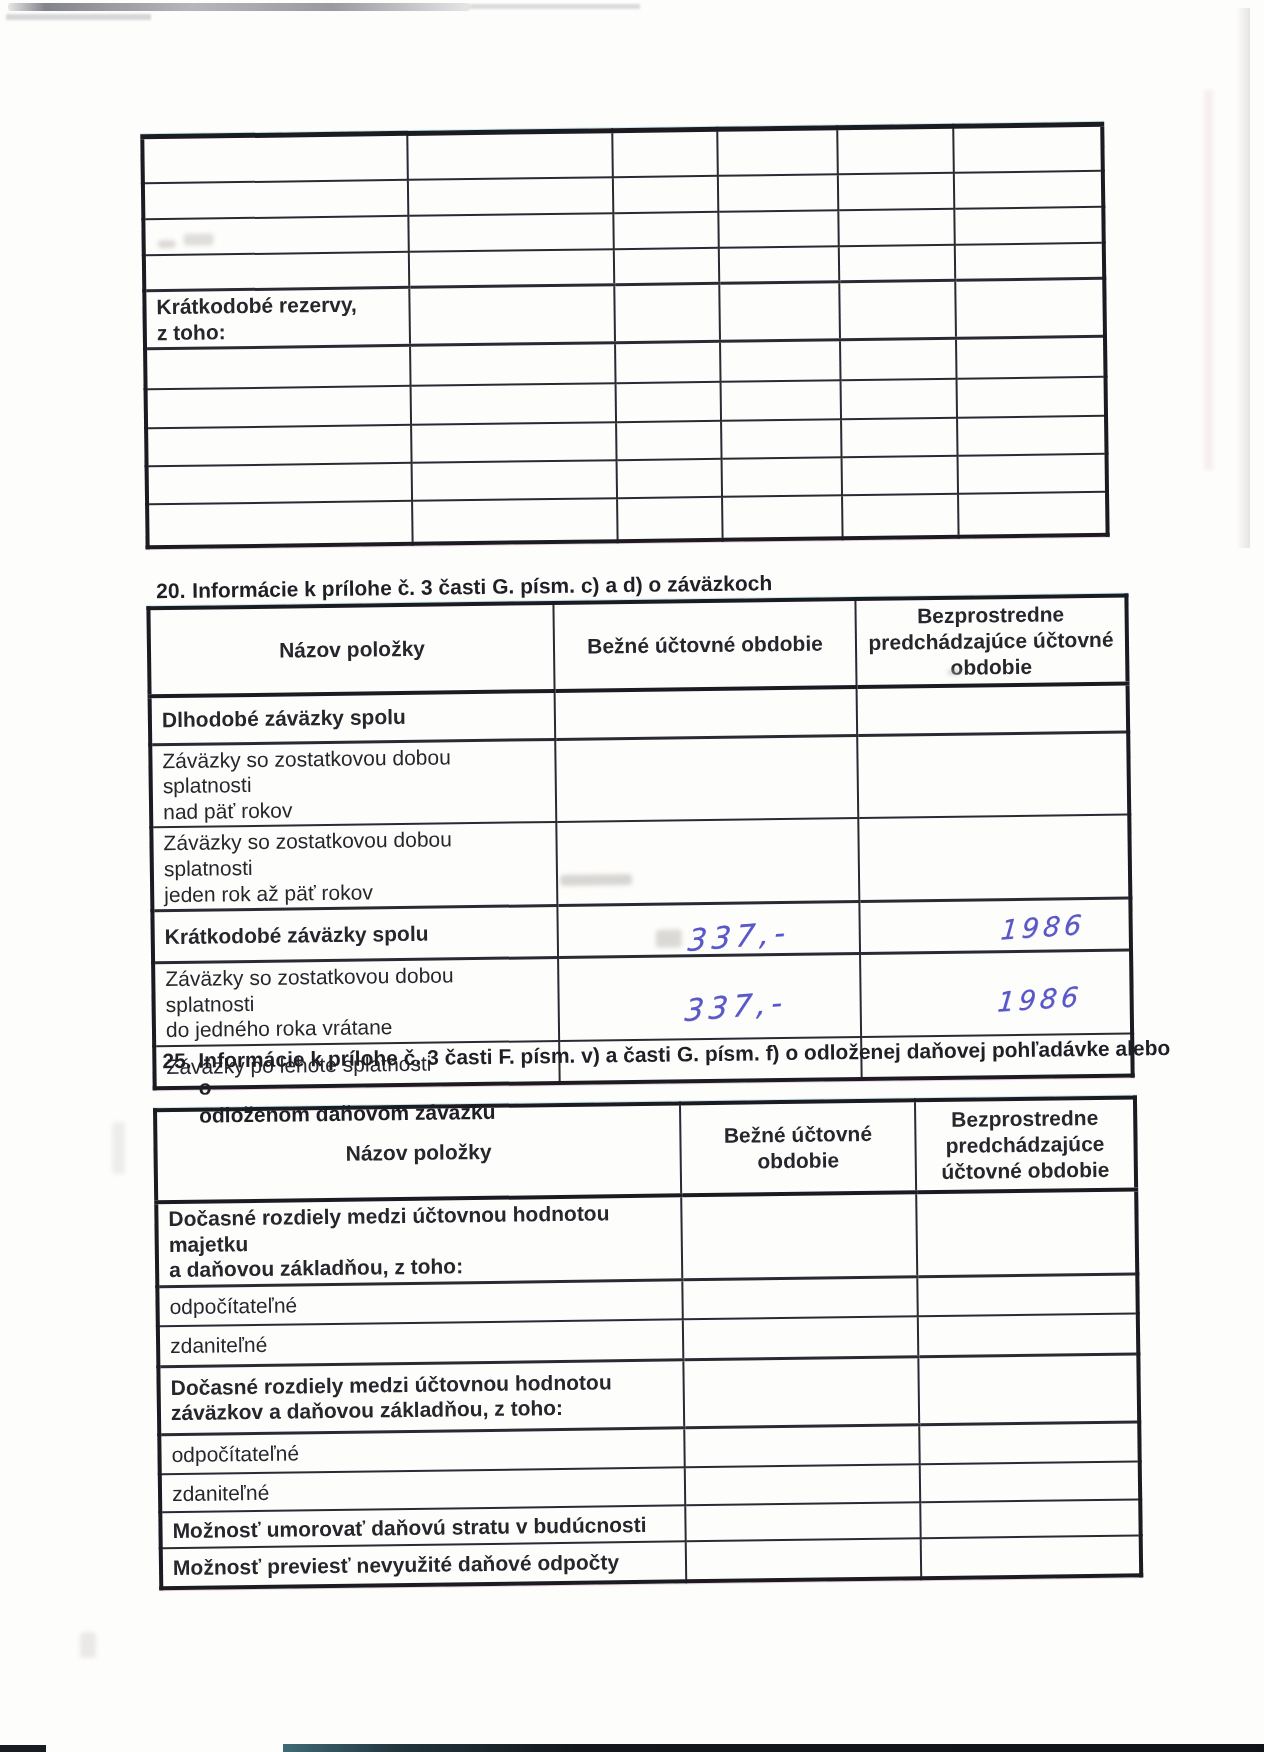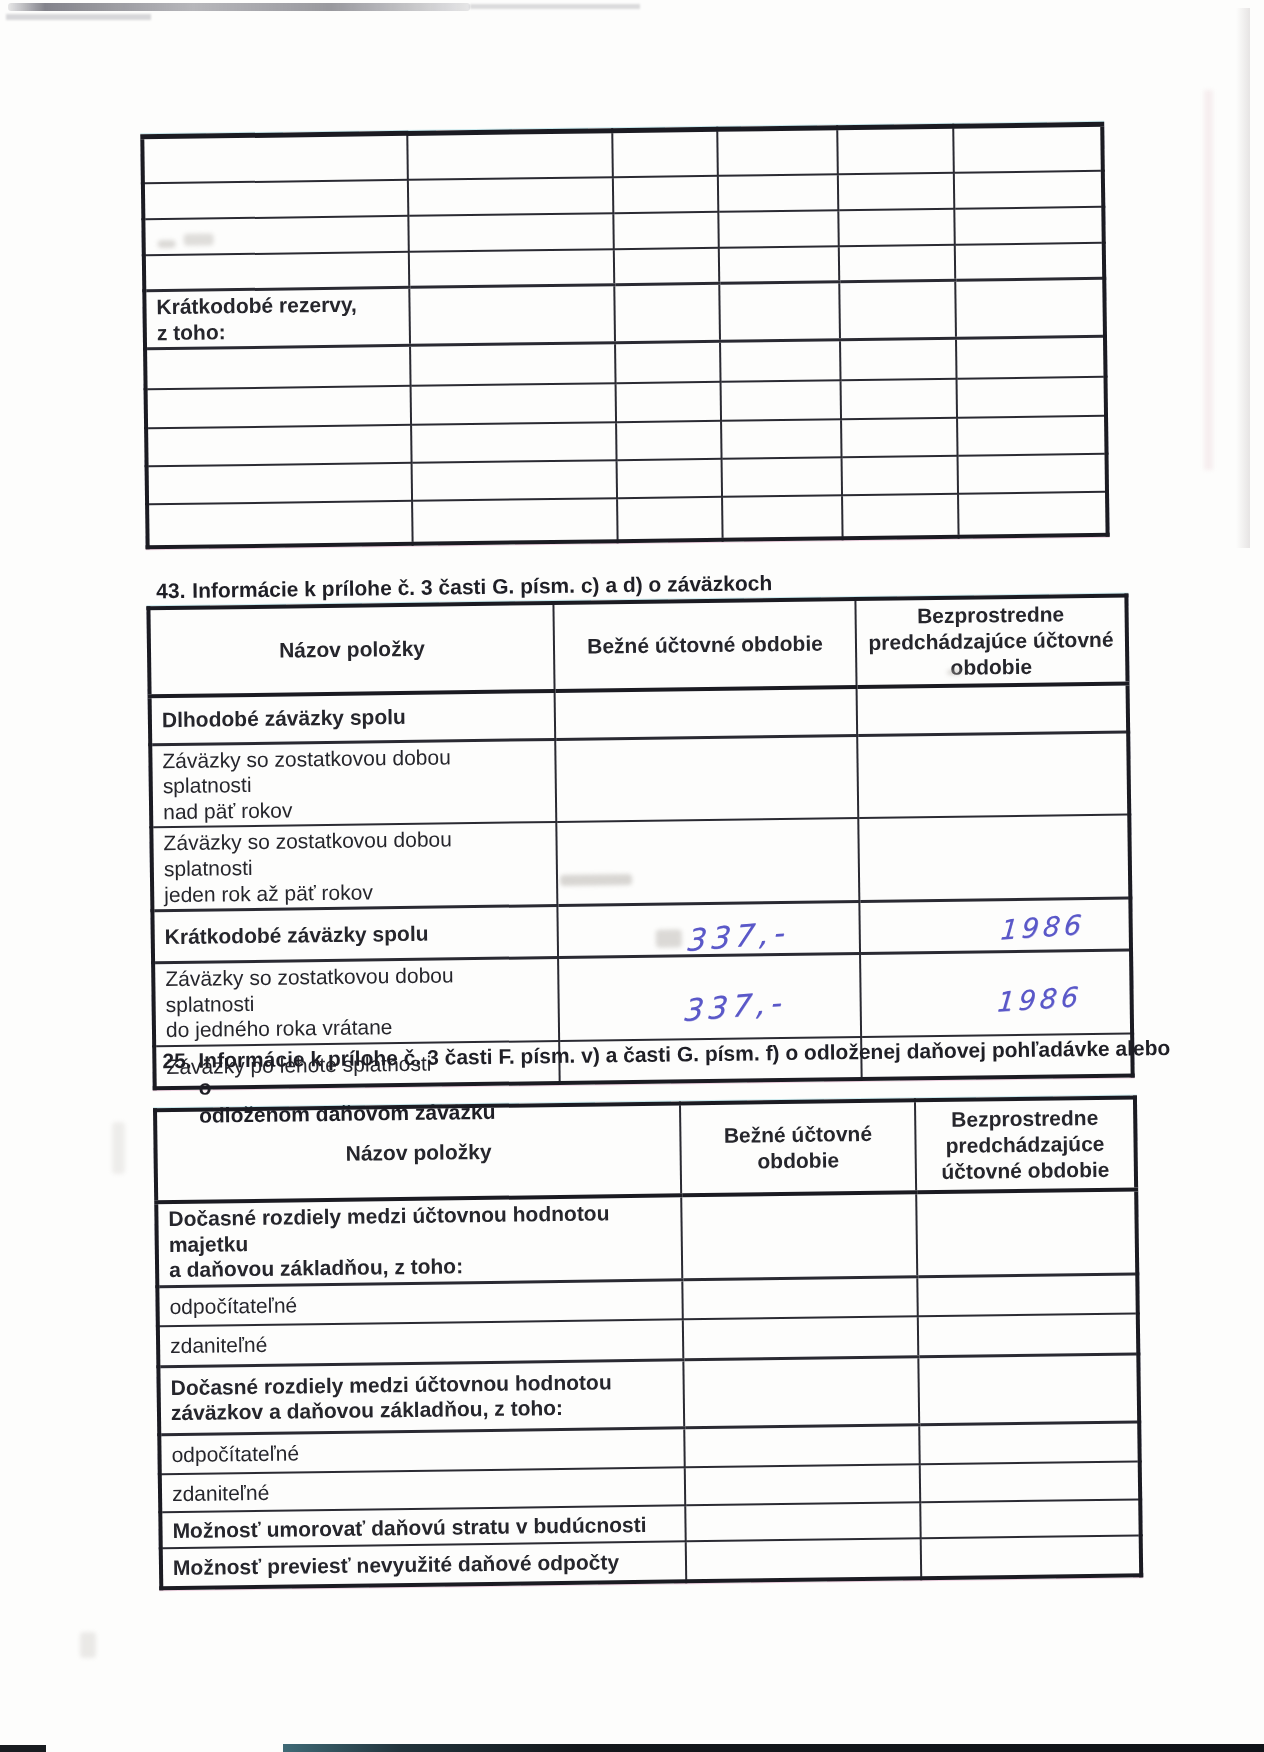--- a/index.html
+++ b/index.html
@@ -136,21 +136,21 @@
           <td></td>
           <td></td>
           <td></td>
           <td></td>
           <td></td>
         </tr>
   </tbody>
     </table>
 
   <div class="heading" style="left:160px;top:571px;">
-    <div class="num">43.</div>
+    <div class="num">20.</div>
     <div class="txt" style="width:960px">Informácie k prílohe č. 3  časti G. písm. c) a d) o záväzkoch</div>
   </div>
 
   <table class="tbl" style="left:150px;top:600px;width:978px;">
     <colgroup>
         <col style="width:405px">
         <col style="width:302px">
         <col style="width:271px">
       </colgroup>
     <tbody>

